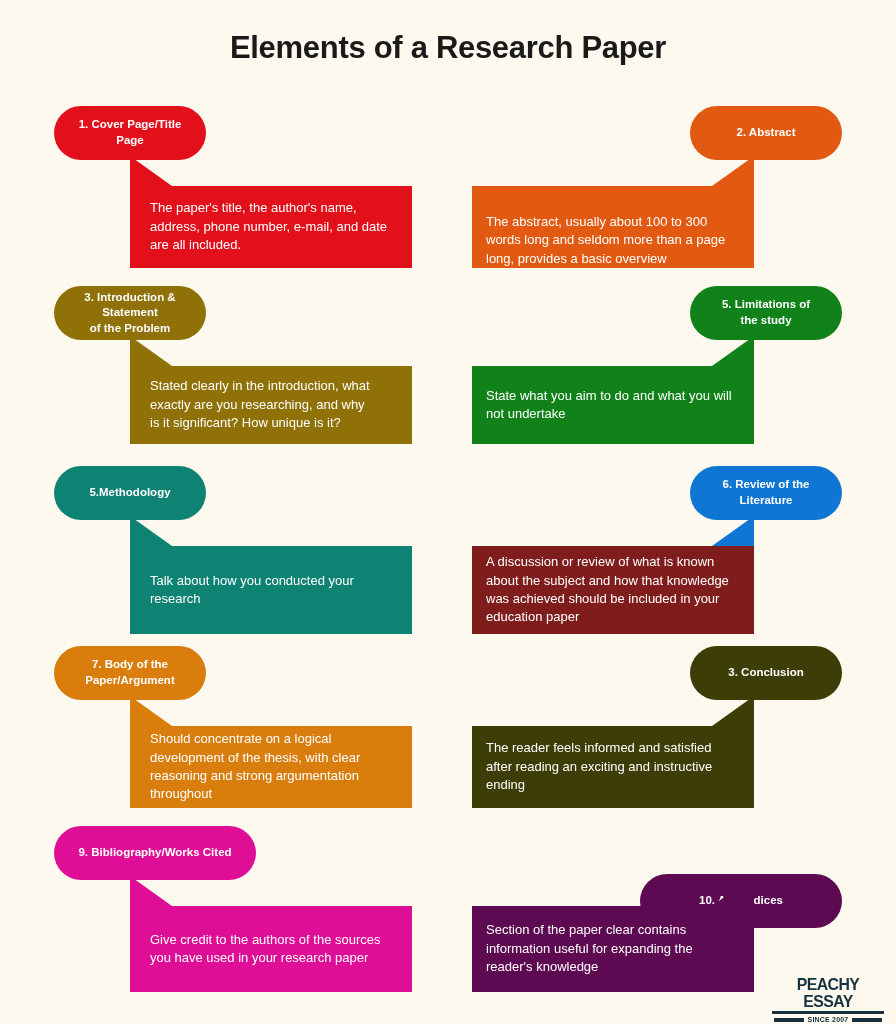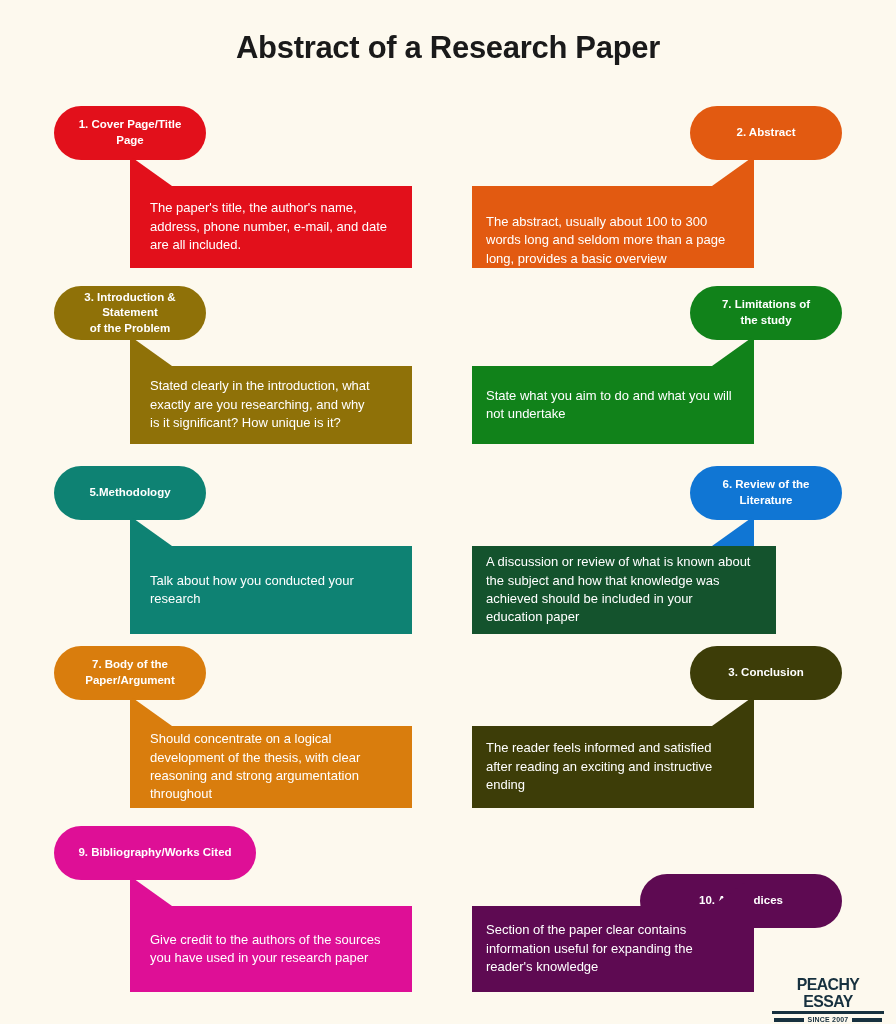--- a/index.html
+++ b/index.html
@@ -129,21 +129,21 @@
     color: #17313F;
     letter-spacing: 0.2px;
     white-space: nowrap;
   }
 </style>
 </head>
 <body>
 
 <div id="infographic">
 
-  <div class="title">Abstract of a Research Paper</div>
+  <div class="title">Elements of a Research Paper</div>
 
   <div id="items-root">
       <div class="row" style="top: 106px;">
         <div class="pill" style="background: rgb(226, 16, 27); color: rgb(255, 255, 255); width: 152px; position: absolute; top: 0px; left: 54px;">
           <span class="pill-text">1. Cover Page/Title Page</span>
         </div>
         <div class="body-box" style="background: rgb(226, 16, 27); color: rgb(255, 255, 255); width: 282px; height: 82px; top: 80px; left: 130px; padding: 0px 12px 0px 20px;">
           <span class="body-text">The paper's title, the author's name, address, phone number, e-mail, and date are all included.</span>
         </div>
         <div class="tail" style="top: 50px; height: 30px; left: 130px;"><svg width="42" height="30" viewBox="0 0 42 30">
@@ -169,21 +169,21 @@
         </div>
         <div class="body-box" style="background: rgb(143, 113, 8); color: rgb(255, 255, 255); width: 282px; height: 78px; top: 80px; left: 130px; padding: 0px 36px 0px 20px;">
           <span class="body-text">Stated clearly in the introduction, what exactly are you researching, and why is it significant? How unique is it?</span>
         </div>
         <div class="tail" style="top: 50px; height: 30px; left: 130px;"><svg width="42" height="30" viewBox="0 0 42 30">
             <polygon points="0,0 0,30 42,30" fill="#8F7108"></polygon>
           </svg></div>
       </div>
       <div class="row" style="top: 286px;">
         <div class="pill" style="background: rgb(17, 130, 26); color: rgb(255, 255, 255); width: 152px; position: absolute; top: 0px; left: 690px;">
-          <span class="pill-text">7. Limitations of
+          <span class="pill-text">5. Limitations of
 the study</span>
         </div>
         <div class="body-box" style="background: rgb(17, 130, 26); color: rgb(255, 255, 255); width: 282px; height: 78px; top: 80px; left: 472px; padding: 0px 18px 0px 14px;">
           <span class="body-text">State what you aim to do and what you will not undertake</span>
         </div>
         <div class="tail" style="top: 50px; height: 30px; left: 712px;"><svg width="42" height="30" viewBox="0 0 42 30">
             <polygon points="42,0 42,30 0,30" fill="#11821A"></polygon>
           </svg></div>
       </div>
       <div class="row" style="top: 466px;">
@@ -195,21 +195,21 @@
         </div>
         <div class="tail" style="top: 50px; height: 30px; left: 130px;"><svg width="42" height="30" viewBox="0 0 42 30">
             <polygon points="0,0 0,30 42,30" fill="#0E8273"></polygon>
           </svg></div>
       </div>
       <div class="row" style="top: 466px;">
         <div class="pill" style="background: rgb(16, 118, 212); color: rgb(255, 255, 255); width: 152px; position: absolute; top: 0px; left: 690px;">
           <span class="pill-text">6. Review of the
 Literature</span>
         </div>
-        <div class="body-box" style="background: #14532d; color: rgb(255, 255, 255); width: 304px; height: 88px; top: 80px; left: 472px; padding: 0px 25px 0px 14px;">
+        <div class="body-box" style="background: #7f1d1d; color: rgb(255, 255, 255); width: 282px; height: 88px; top: 80px; left: 472px; padding: 0px 25px 0px 14px;">
           <span class="body-text">A discussion or review of what is known about the subject and how that knowledge was achieved should be included in your education paper</span>
         </div>
         <div class="tail" style="top: 50px; height: 30px; left: 712px;"><svg width="42" height="30" viewBox="0 0 42 30">
             <polygon points="42,0 42,30 0,30" fill="#1076D4"></polygon>
           </svg></div>
       </div>
       <div class="row" style="top: 646px;">
         <div class="pill" style="background: rgb(217, 125, 13); color: rgb(255, 255, 255); width: 152px; position: absolute; top: 0px; left: 54px;">
           <span class="pill-text">7. Body of the
 Paper/Argument</span>

